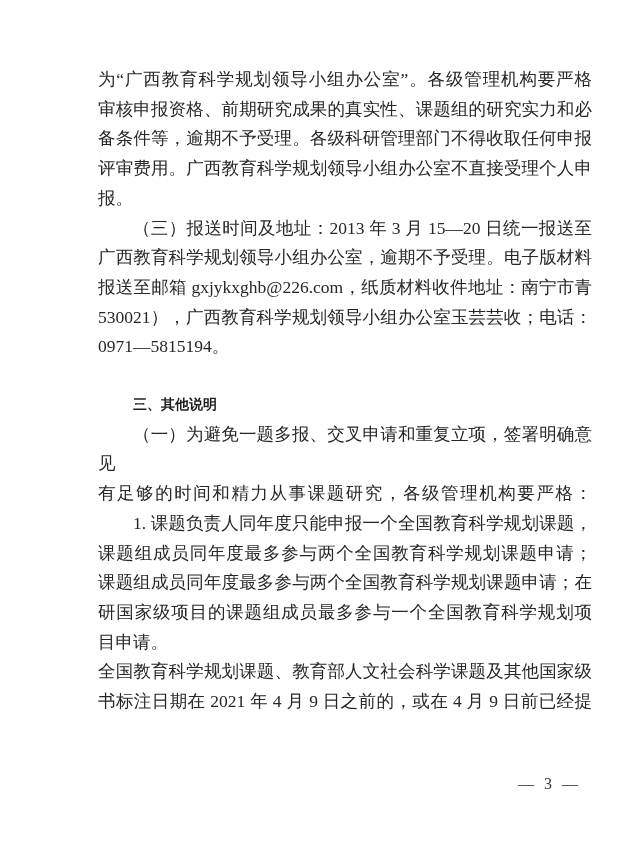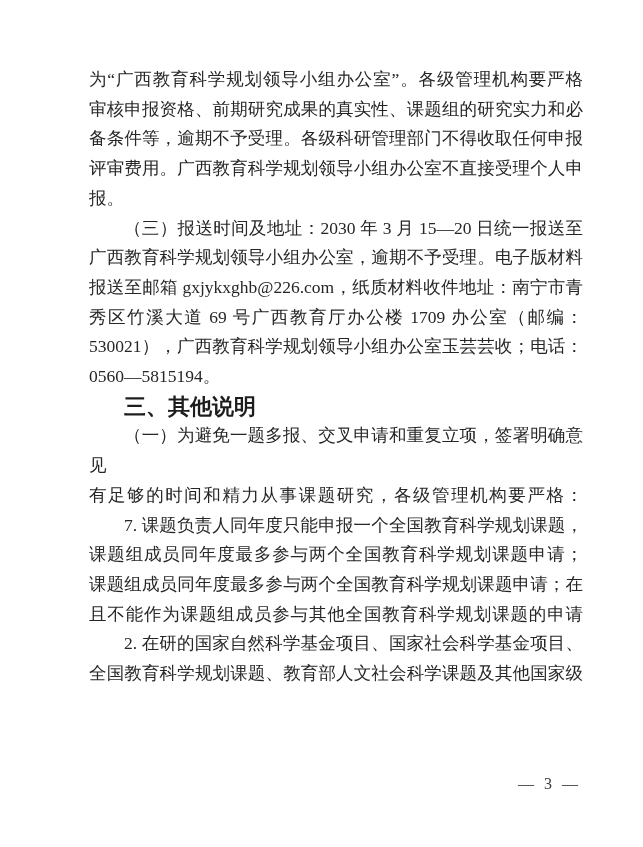--- a/index.html
+++ b/index.html
@@ -11,21 +11,21 @@
     position: relative;
     width: 643px;
     height: 847px;
     background: #ffffff;
     overflow: hidden;
     font-family: "Liberation Serif", "DejaVu Serif", serif;
     color: #262626;
   }
   .text-block {
     position: absolute;
-    left: 89px;
+    left: 98px;
     top: 65px;
     width: 494px;
     font-size: 17.5px;
     line-height: 29.7px;
   }
   .para {
     margin: 0;
     padding: 0;
   }
   .line {
@@ -36,22 +36,23 @@
   .fill {
     text-align: justify;
     text-align-last: justify;
   }
   .ind {
     text-indent: 35px;
   }
   .head {
     font-family: Liberation Serif, serif;
     font-weight: bold;
-    font-size: 22px;
+    font-size: 14px;
     color: #1d1d1d;
+    margin-top: 28px;
   }
   .page-number {
     position: absolute;
     top: 775px;
     right: 62px;
     font-size: 16px;
     letter-spacing: 3px;
     color: #3a3a3a;
     font-family: "Liberation Serif", "DejaVu Serif", serif;
   }
@@ -64,45 +65,45 @@
 
     <p class="para">
       <span class="line fill">为“广西教育科学规划领导小组办公室”。各级管理机构要严格</span>
       <span class="line fill">审核申报资格、前期研究成果的真实性、课题组的研究实力和必</span>
       <span class="line fill">备条件等，逾期不予受理。各级科研管理部门不得收取任何申报</span>
       <span class="line fill">评审费用。广西教育科学规划领导小组办公室不直接受理个人申</span>
       <span class="line">报。</span>
     </p>
 
     <p class="para">
-      <span class="line fill ind">（三）报送时间及地址：2030 年 3 月 15—20 日统一报送至</span>
+      <span class="line fill ind">（三）报送时间及地址：2013 年 3 月 15—20 日统一报送至</span>
       <span class="line fill">广西教育科学规划领导小组办公室，逾期不予受理。电子版材料</span>
       <span class="line fill">报送至邮箱 gxjykxghb@226.com，纸质材料收件地址：南宁市青</span>
-      <span class="line fill">秀区竹溪大道 69 号广西教育厅办公楼 1709 办公室（邮编：</span>
       <span class="line fill">530021），广西教育科学规划领导小组办公室玉芸芸收；电话：</span>
-      <span class="line">0560—5815194。</span>
+      <span class="line">0971—5815194。</span>
     </p>
 
     <p class="para">
       <span class="line head ind">三、其他说明</span>
     </p>
 
     <p class="para">
       <span class="line fill ind">（一）为避免一题多报、交叉申请和重复立项，签署明确意见</span>
       <span class="line fill">有足够的时间和精力从事课题研究，各级管理机构要严格：</span>
     </p>
 
     <p class="para">
-      <span class="line fill ind">7. 课题负责人同年度只能申报一个全国教育科学规划课题，</span>
+      <span class="line fill ind">1. 课题负责人同年度只能申报一个全国教育科学规划课题，</span>
       <span class="line fill">课题组成员同年度最多参与两个全国教育科学规划课题申请；</span>
       <span class="line fill">课题组成员同年度最多参与两个全国教育科学规划课题申请；在</span>
-      <span class="line fill">且不能作为课题组成员参与其他全国教育科学规划课题的申请</span>
+      <span class="line fill">研国家级项目的课题组成员最多参与一个全国教育科学规划项</span>
+      <span class="line">目申请。</span>
     </p>
 
     <p class="para">
-      <span class="line fill ind">2. 在研的国家自然科学基金项目、国家社会科学基金项目、</span>
       <span class="line fill">全国教育科学规划课题、教育部人文社会科学课题及其他国家级</span>
+      <span class="line fill">书标注日期在 2021 年 4 月 9 日之前的，或在 4 月 9 日前已经提</span>
     </p>
 
   </div>
 
   <div class="page-number">— 3 —</div>
 </div>
 
 </body></html>

